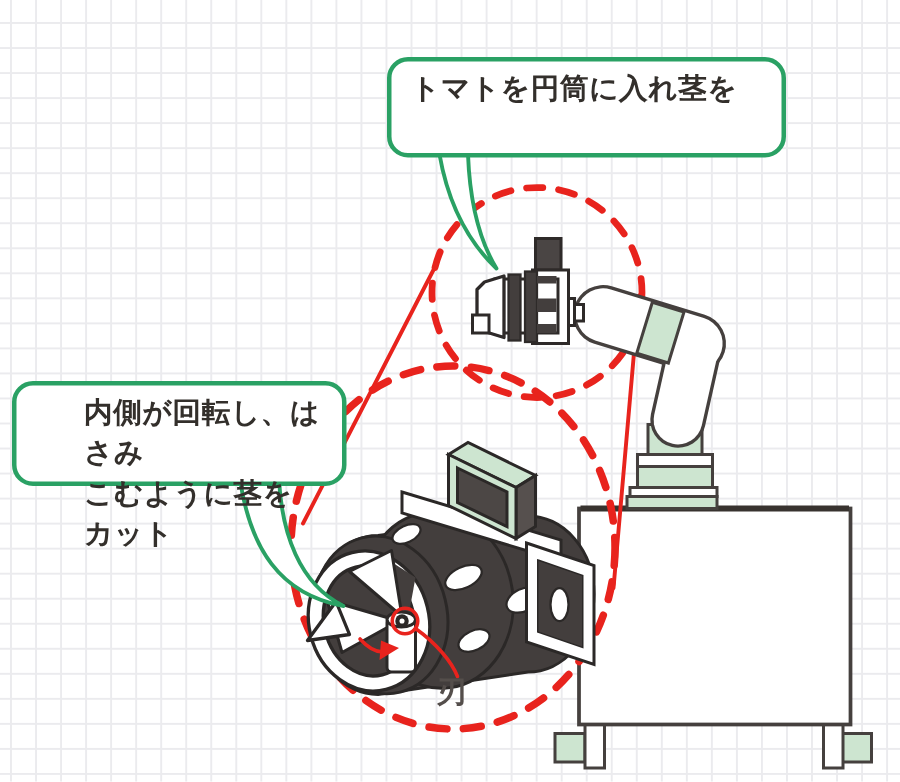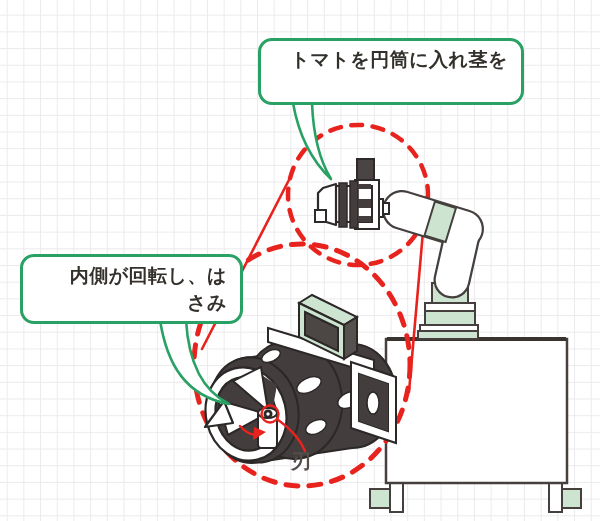--- a/index.html
+++ b/index.html
@@ -10,39 +10,38 @@
   .stage{
     position:relative;
     width:600px;height:521px;
     overflow:hidden;
     background-color:#ffffff;
     background-image:
       linear-gradient(#ebebee 1px, transparent 1px),
       linear-gradient(90deg, #ebebee 1px, transparent 1px);
     background-size:16.7px 16.7px;
     background-position:-10px -2px;
-    text-align:right;
   }
   .stage svg{position:absolute;left:0;top:0;}
   .bubble{
     position:absolute;
     box-sizing:border-box;
     background:#fff;
     border:3px solid #2aa164;
     border-radius:14px;
     color:#332f2b;
     font-weight:bold;
     font-size:19px;
     line-height:27px;
     letter-spacing:0.5px;
     padding:5px 13px;
     z-index:3;
   }
   .bubble-top{left:258px;top:38px;width:266px;height:67px;}
-  .bubble-left{left:20px;top:254px;width:223px;height:70px;padding-left:45px;}
+  .bubble-left{left:8px;top:254px;width:223px;height:70px;padding-left:45px;}
   .blade-label{
     position:absolute;
     left:291px;top:448px;
     font-size:20px;
     font-weight:bold;
     color:#544e4b;
     z-index:2;
     letter-spacing:1px;
   }
 </style>
@@ -150,17 +149,18 @@
       <path d="M 160,320 C 167,365 186,396 229,404 C 199,389 188,355 186,320 Z"></path>
     </g>
   </svg>
 
   <div class="bubble bubble-top">
     <div>トマトを円筒に入れ茎を</div>
   </div>
 
   <div class="bubble bubble-left">
     <div>内側が回転し、はさみ</div>
+    <div>こむように茎をカット</div>
   </div>
 
   <div class="blade-label">刃</div>
 
 </div>
 
 </body></html>

